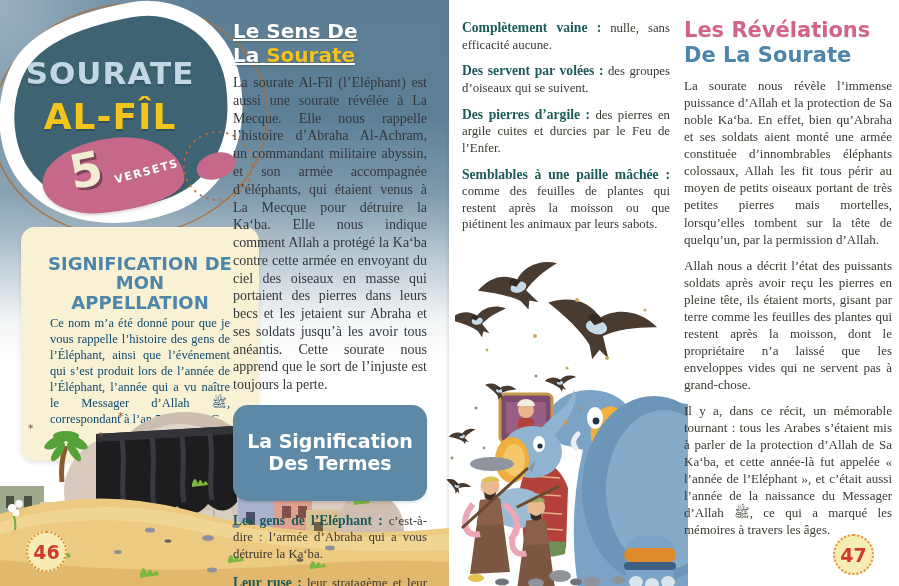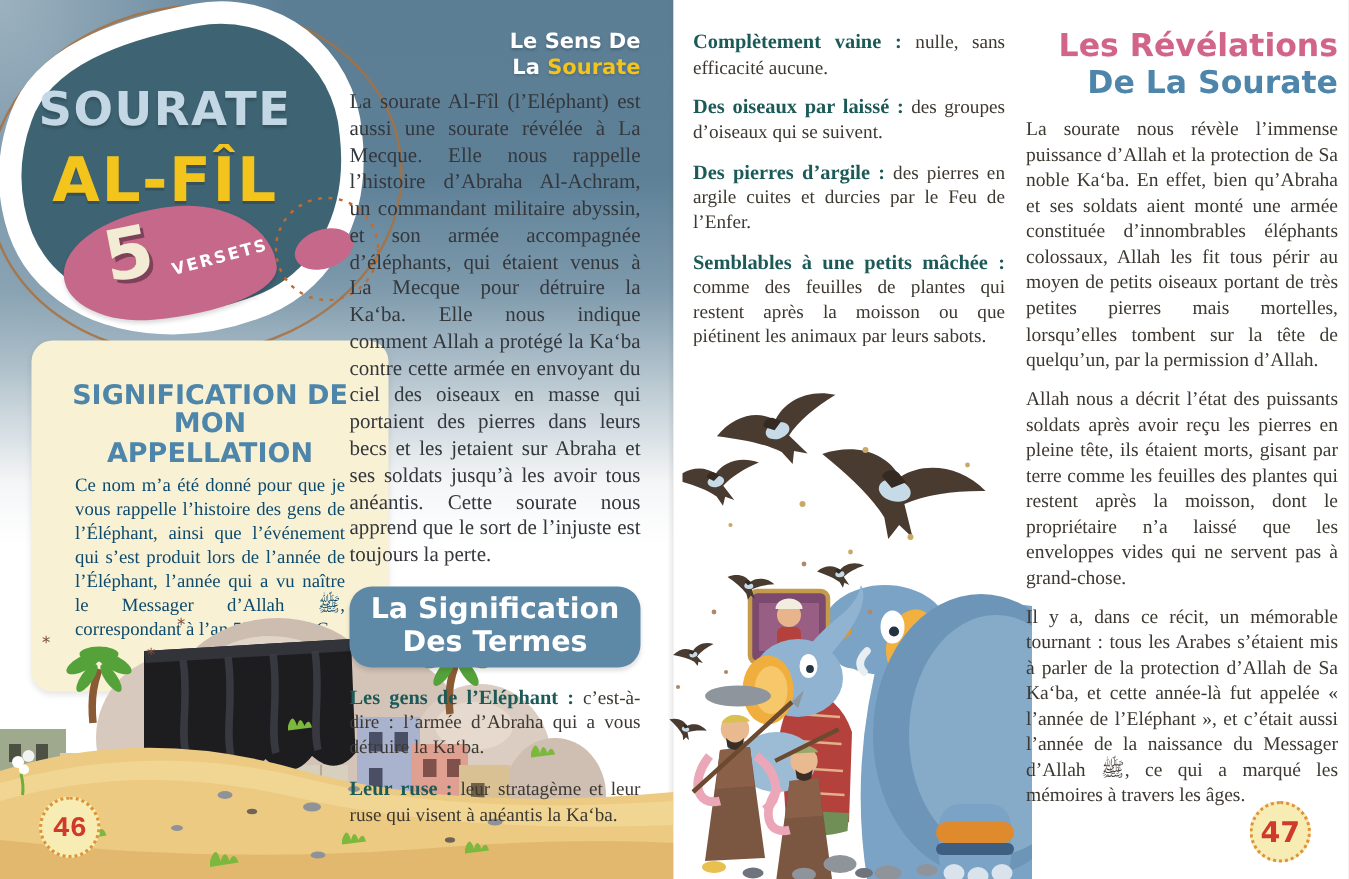--- a/index.html
+++ b/index.html
@@ -15,57 +15,57 @@
     background:linear-gradient(90deg,rgba(90,90,90,0) 0%,rgba(90,90,90,.14) 45%,rgba(90,90,90,.05) 60%,rgba(90,90,90,0) 100%);}
   
   .comic{font-family:"DejaVu Sans",sans-serif;font-weight:800;}
   .serif{font-family:"Liberation Serif",serif;}
   .just{text-align:justify;text-justify:inter-word;}
   
   .blob-wrap{position:absolute;left:-20px;top:-8px;width:300px;height:272px;}
   .blob-title{position:absolute;left:20px;top:66px;width:220px;text-align:center;color:#c3d7e5;
     font-size:31px;letter-spacing:1px;line-height:1.0;text-shadow:0 2px 2px rgba(0,0,0,.18);}
   .blob-sub{position:absolute;left:20px;top:104px;width:220px;text-align:center;color:#f2c41c;
-    font-size:41px;letter-spacing:1px;text-shadow:0 2px 0 rgba(40,40,40,.30);}
+    font-size:36px;letter-spacing:1px;text-shadow:0 2px 0 rgba(40,40,40,.30);}
   .verses-blob{position:absolute;left:62px;top:146px;width:142px;height:74px;background:#c5688a;
     border-radius:55% 45% 60% 40% / 55% 62% 38% 45%;transform:rotate(-5deg);
     box-shadow:0 2px 3px rgba(0,0,0,.15);}
   .verses-num{position:absolute;left:28px;top:2px;font-size:47px;color:#f3ecd4;
     text-shadow:2px 3px 0 #7f415a;transform:rotate(-6deg);}
   .verses-label{position:absolute;left:72px;top:30px;font-size:11px;color:#ffffff;
     letter-spacing:1.5px;transform:rotate(-10deg);}
   
   .cream-box{position:absolute;left:21px;top:227px;width:202px;height:198px;background:#f9f1d4;
     border-radius:14px;box-shadow:0 2px 4px rgba(0,0,0,.10);padding:18px;}
   .cream-head{margin:9px 6px 4px 6px;text-align:center;color:#4d86aa;font-size:18px;line-height:1.08;
     text-transform:uppercase;}
   .cream-body{margin:2px 11px;font-size:12.5px;line-height:1.27;color:#0c4a6e;}
   
   .col2{position:absolute;left:233px;top:20px;width:194px;z-index:3;}
-  .col2 h2{margin:0 0 7px 0;text-align:right;font-size:14px;line-height:1.18;color:#ffffff;
-    text-shadow:0 1px 2px rgba(0,0,0,.22);}
+  .col2 h2{margin:0 0 7px 0;text-align:left;font-size:20px;line-height:1.18;color:#ffffff;
+    text-shadow:0 1px 2px rgba(0,0,0,.22);text-decoration:underline;}
   .col2 h2 .yellow{color:#f2c41c;}
   .col2-body{font-size:14px;line-height:1.27;color:#34373c;margin:0;}
-  .termes-box{margin-top:11px;background:#5e89a6;border-radius:15px;padding:5px 4px;
+  .termes-box{margin-top:11px;background:#5e89a6;border-radius:15px;padding:26px 4px;
     text-align:center;color:#ffffff;font-size:19px;line-height:1.15;box-shadow:0 2px 3px rgba(0,0,0,.12);}
   .def{font-size:12.8px;line-height:1.3;color:#3d3831;margin:11px 0 0 0;}
   .def .term{font-weight:bold;color:#1c5a58;font-size:13.6px;}
   
   .col3{position:absolute;left:13px;top:10px;width:208px;}
   .col3 .def{margin:9px 0 0 0;}
   .col4{position:absolute;left:235px;top:18px;width:208px;z-index:3;}
-  .col4 h2{margin:0 0 9px 0;text-align:right;font-size:21px;line-height:1.2;}
+  .col4 h2{margin:0 0 9px 0;text-align:left;font-size:21px;line-height:1.2;}
   .col4 h2 .pink{color:#d26489;text-shadow:0 1px 0 rgba(0,0,0,.06);}
   .col4 h2 .blue{color:#4d86aa;}
   .col4 p{font-size:13px;line-height:1.31;color:#3d3831;margin:0 0 9px 0;}
   
   .page-badge{position:absolute;width:37px;height:37px;border-radius:50%;background:#f7ecb4;
     border:2px dotted #de9338;color:#cf3a2c;font-family:"DejaVu Sans",sans-serif;font-weight:bold;
     font-size:19px;display:flex;align-items:center;justify-content:center;z-index:5;}
-  .badge-46{left:26px;top:531px;font-family:Liberation Mono, monospace;}
+  .badge-46{left:26px;top:531px;}
   .badge-47{left:833px;top:534px;}
   
   .illus{position:absolute;z-index:1;}
   .kaaba{left:0;top:410px;}
   .birds{left:455px;top:238px;}
   .elephants{left:440px;top:368px;}
 </style>
 </head>
 <body>
 
@@ -241,29 +241,29 @@
   <div class="fold"></div>
 
   <div class="right-page">
 
     <div class="col3">
       <p class="def just">
         <b class="term">Complètement vaine :</b>
         <span>nulle, sans efficacité aucune.</span>
       </p>
       <p class="def just">
-        <b class="term">Des oiseaux par laissé :</b>
+        <b class="term">Des servent par volées :</b>
         <span>des groupes d’oiseaux qui se suivent.</span>
       </p>
       <p class="def just">
         <b class="term">Des pierres d’argile :</b>
         <span>des pierres en argile cuites et durcies par le Feu de l’Enfer.</span>
       </p>
       <p class="def just">
-        <b class="term">Semblables à une petits mâchée :</b>
+        <b class="term">Semblables à une paille mâchée :</b>
         <span>comme des feuilles de plantes qui restent après la moisson ou que piétinent les animaux par leurs sabots.</span>
       </p>
     </div>
 
     <div class="col4">
       <h2 class="comic">
         <span class="pink">Les Révélations</span><br>
         <span class="blue">De La Sourate</span>
       </h2>
       <p class="serif just">La sourate nous révèle l’immense puissance d’Allah et la protection de Sa noble Ka‘ba. En effet, bien qu’Abraha et ses soldats aient monté une armée constituée d’innombrables éléphants colossaux, Allah les fit tous périr au moyen de petits oiseaux portant de très petites pierres mais mortelles, lorsqu’elles tombent sur la tête de quelqu’un, par la permission d’Allah.</p>

